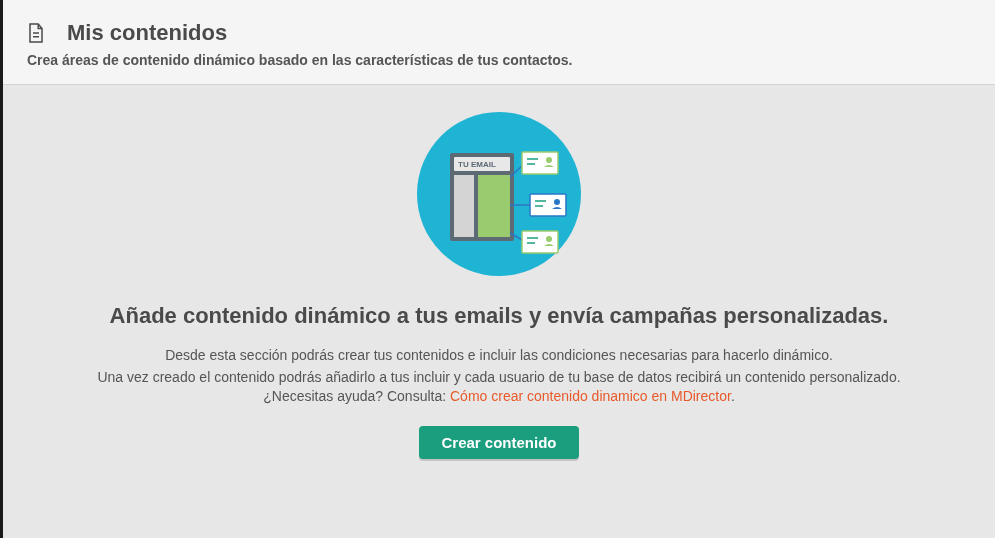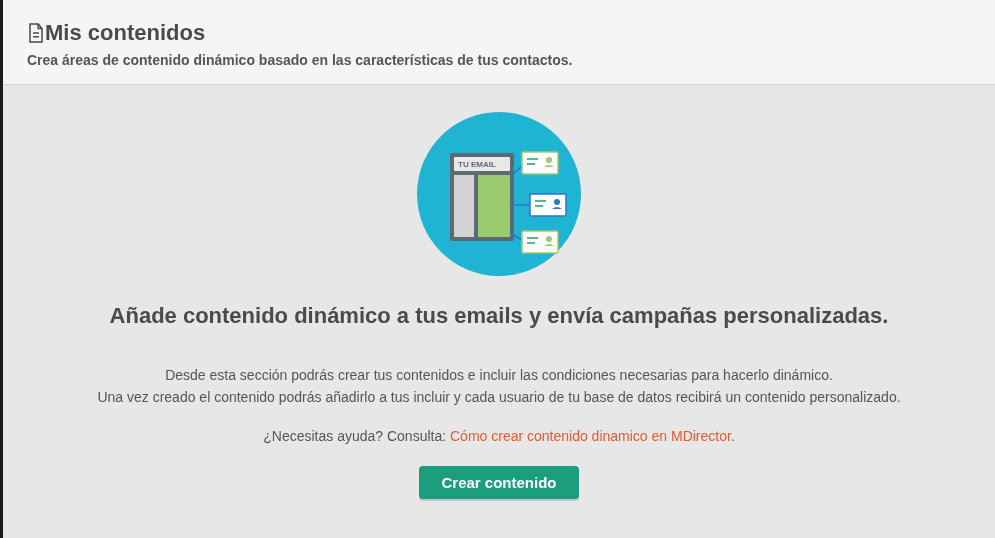--- a/index.html
+++ b/index.html
@@ -12,21 +12,21 @@
       border-left: 3px solid #1a1a1a;
     }
     .header {
       background: #f5f5f5;
       padding: 20px 24px 16px 24px;
       border-bottom: 1px solid #d4d4d4;
     }
     .title-row {
       display: flex;
       align-items: center;
-      gap: 0;
+      gap: 22px;
       margin-bottom: 6px;
     }
     .doc-icon {
       width: 18px;
       height: 22px;
       color: #4a4a4a;
     }
     .page-title {
       font-size: 22px;
       font-weight: 700;
@@ -43,27 +43,27 @@
     }
     .illustration-wrap {
       display: flex;
       justify-content: center;
       margin-bottom: 24px;
     }
     .headline {
       font-size: 22px;
       font-weight: 700;
       color: #4a4a4a;
-      margin-bottom: 36px;
+      margin-bottom: 16px;
     }
     .desc {
       font-size: 14px;
       color: #555;
       line-height: 1.55;
-      margin-bottom: 20px;
+      margin-bottom: 0;
     }
     .help-line {
       font-size: 14px;
       color: #555;
       margin-bottom: 22px;
     }
     .help-link {
       color: #e85a2a;
       text-decoration: none;
       cursor: pointer;

